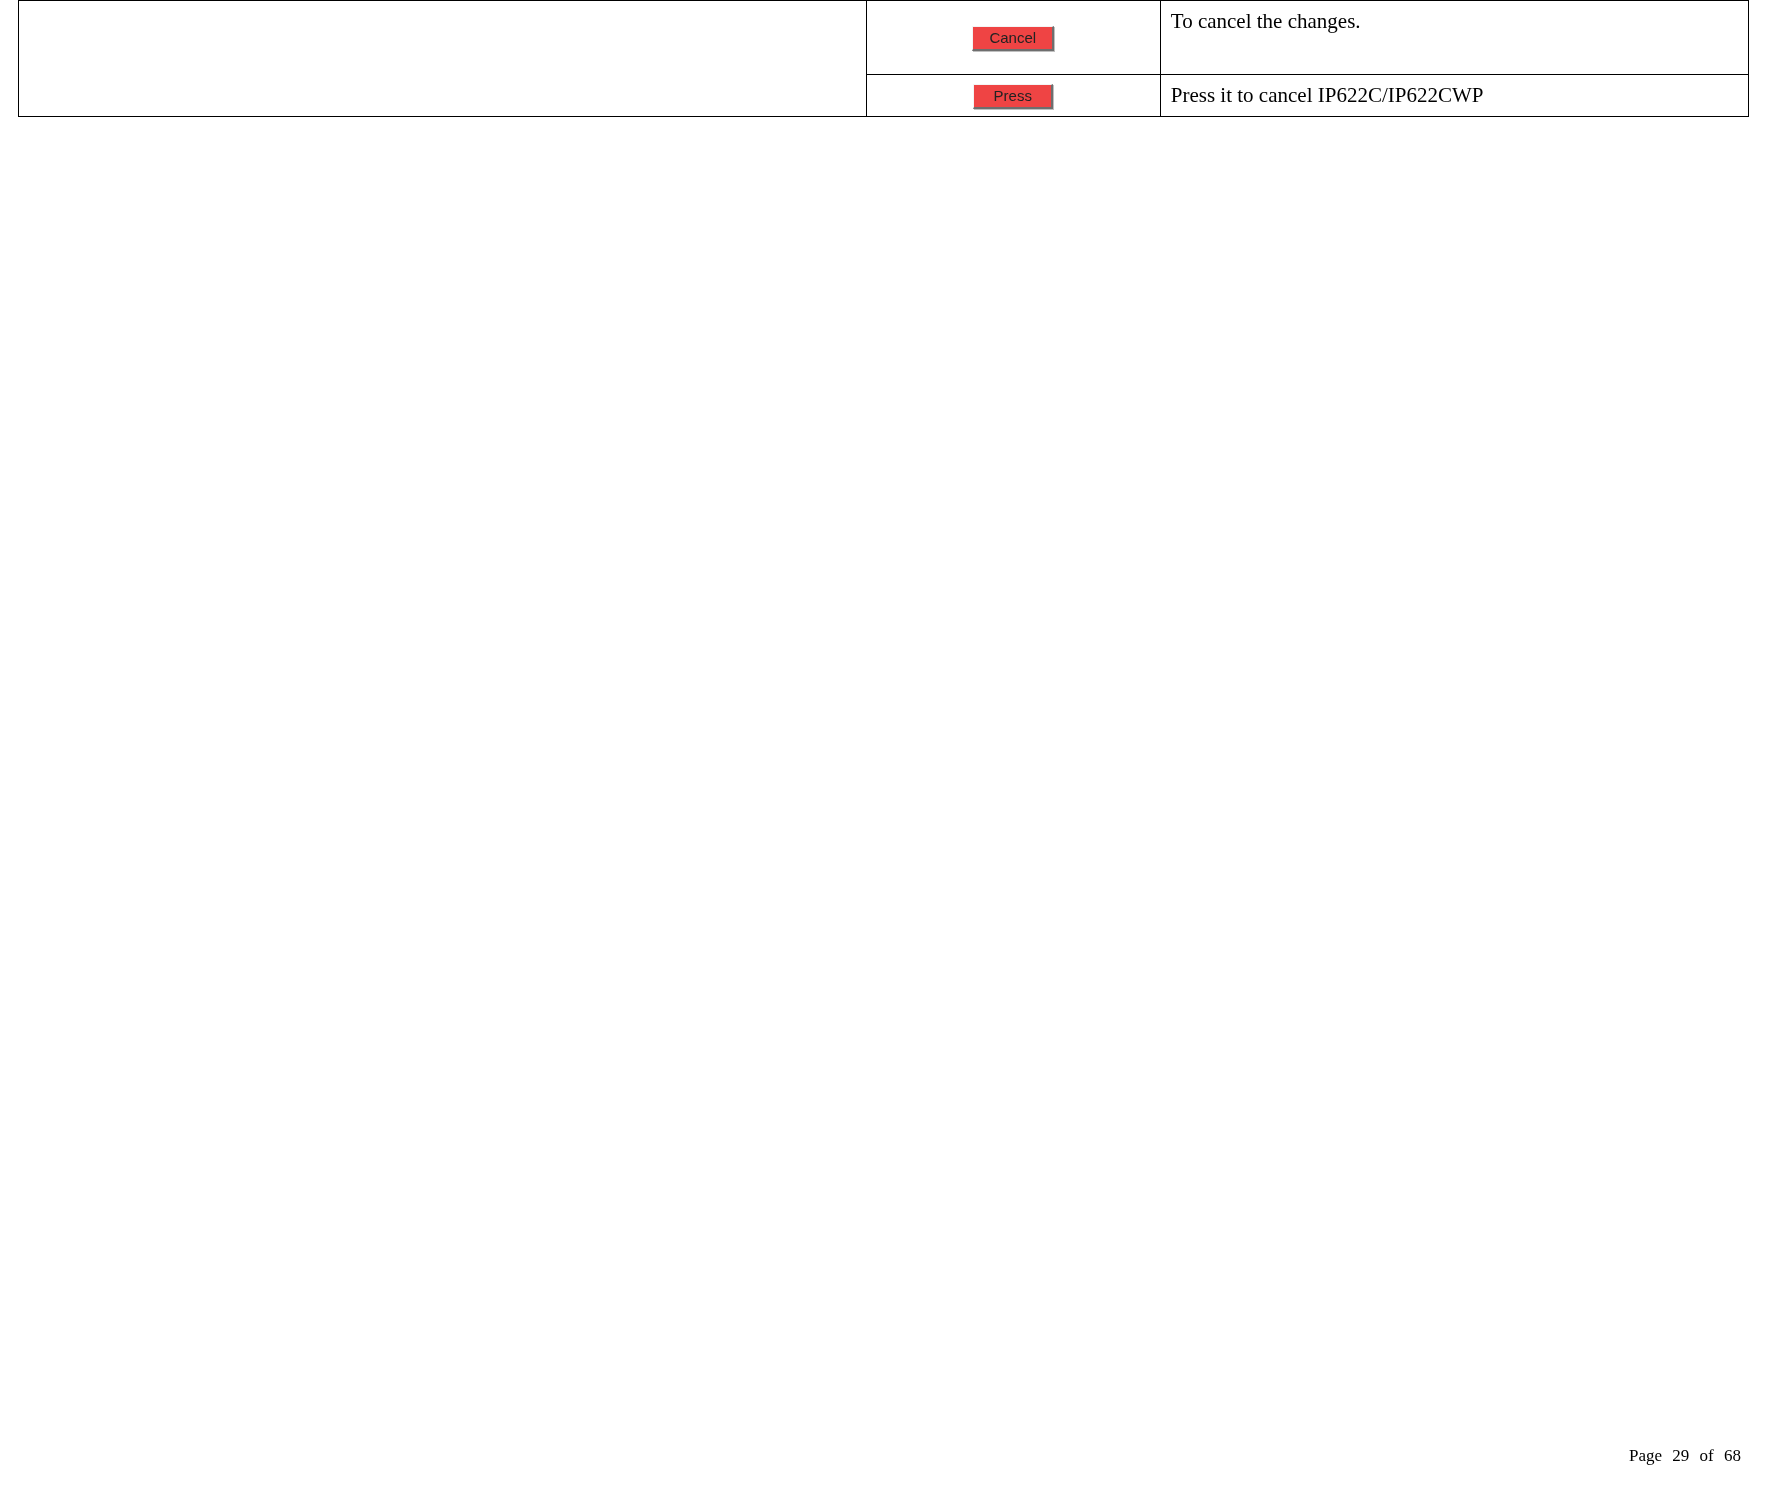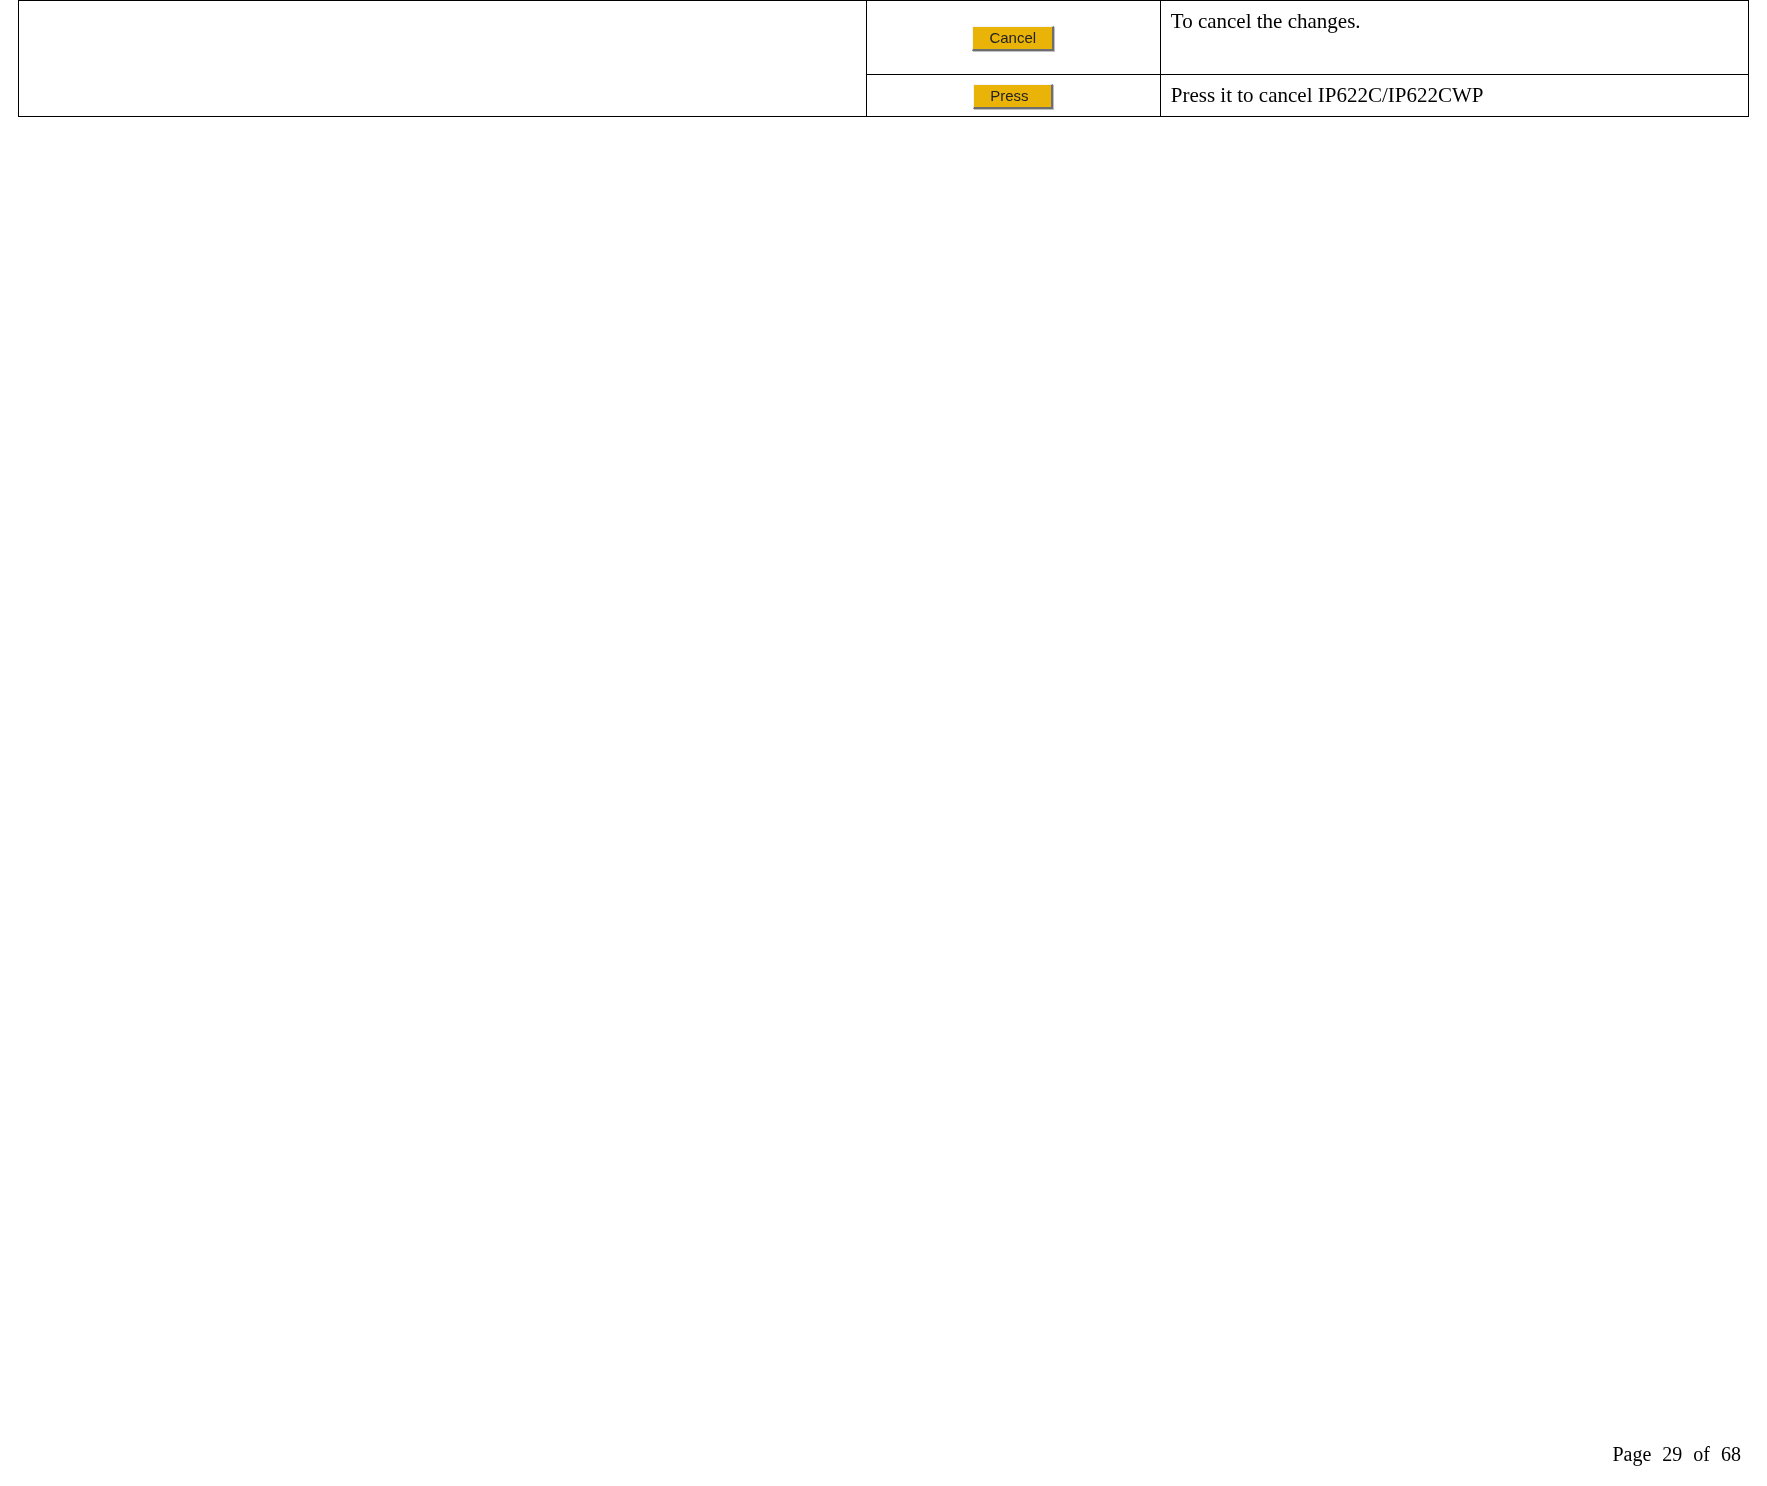--- a/index.html
+++ b/index.html
@@ -43,40 +43,40 @@
       line-height: 1.35;
     }
     .row-tall .col-button {
       height: 74px;
     }
     .row-short td {
       height: 42px;
     }
     .ui-button {
       display: inline-block;
-      background: #eab308;
+      background: #ef4444;
       border-top: 1px solid #f4f4f4;
       border-left: 1px solid #f4f4f4;
       border-right: 2px solid #6e6e6e;
       border-bottom: 2px solid #6e6e6e;
       font-family: Tahoma, Arial, sans-serif;
       font-size: 15px;
       color: #222;
       padding: 2px 16px;
       min-width: 80px;
-      text-align: left;
+      text-align: center;
       box-shadow: 1px 1px 0 rgba(0,0,0,0.25);
       line-height: 1.25;
     }
     .page-footer {
       position: absolute;
       bottom: 20px;
       right: 26px;
       font-family: "Times New Roman", Times, serif;
-      font-size: 20px;
+      font-size: 17px;
       word-spacing: 6px;
     }
   </style>
 </head>
 <body>
 
 <div class="table-wrap">
   <table>
     <colgroup>
       <col class="col-left">

